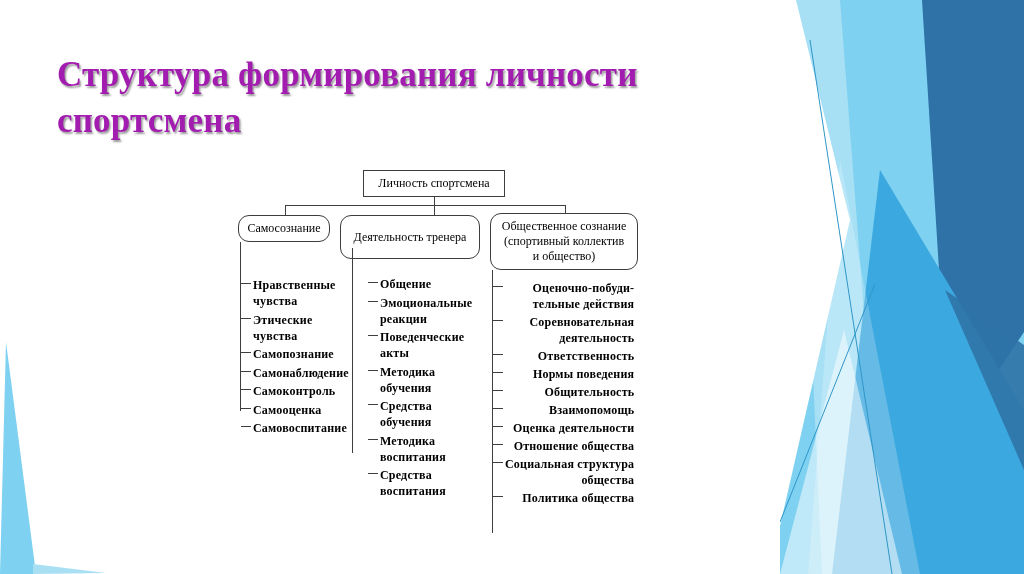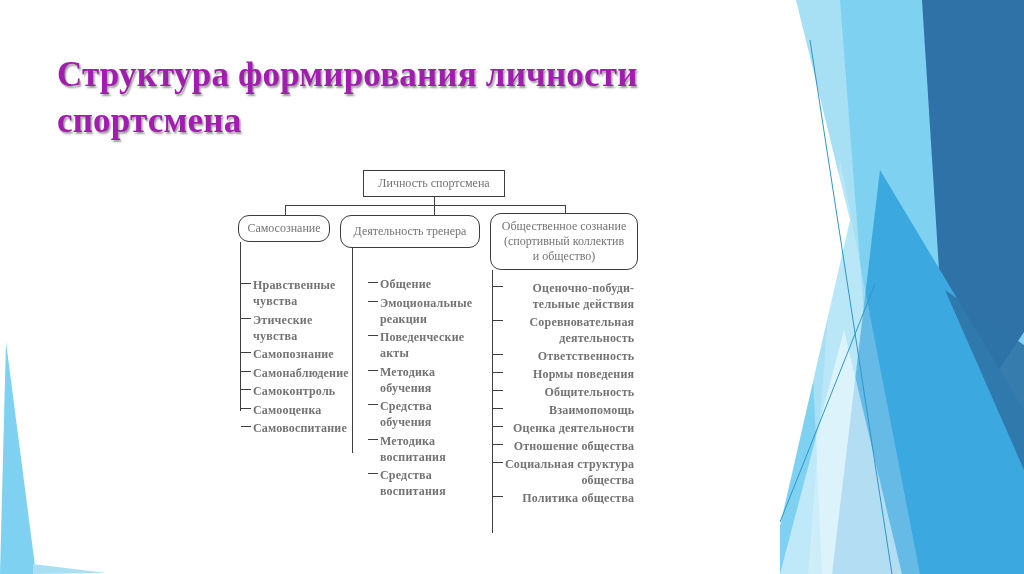--- a/index.html
+++ b/index.html
@@ -11,21 +11,21 @@
   .decor-right { position:absolute; top:0; right:0; width:244px; height:574px; }
   .decor-left  { position:absolute; left:0; bottom:0; width:110px; height:232px; }
 
   
   .title { position:absolute; left:57px; top:52px; width:720px;
            font-size:35px; font-weight:700; color:#a21caf; line-height:1.3;
            text-shadow:1.5px 1.5px 2px #9a9a9a; letter-spacing:0.2px; }
 
   
   .diagram { position:absolute; left:228px; top:165px; width:440px; height:400px;
-             font-size:12px; color:#737373; }
+             font-size:12px; color:#000000; }
   .dline { position:absolute; background:transparent; }
   .vline { border-left:1.5px solid #3f3f3f; width:0; }
   .hline { border-top:1.5px solid #3f3f3f; height:0; }
 
   .nbox { position:absolute; border:1.6px solid #3d3d3d; background:#fff;
           display:flex; align-items:center; justify-content:center;
           text-align:center; white-space:pre-line; line-height:1.25; padding:2px 3px;
           box-sizing:border-box; }
   .root-box { left:135px; top:5px; width:142px; height:27px; }
 
@@ -38,21 +38,21 @@
   .c1 .item, .c2 .item { margin-bottom:2.5px; }
   .item::before { content:""; position:absolute; left:-12px; top:6px; width:10px;
                   border-top:1.5px solid #3f3f3f; }
 
   .c1 { left:10px;  top:50px; width:100px; }
   .c1 .hbox  { width:92px;  height:27px; }
   .c1 .spine { left:2px;  top:27px; }
   .c1 .items { left:2px;  top:62px; }
 
   .c2 { left:112px; top:50px; width:125px; }
-  .c2 .hbox  { width:140px; height:33px; }
+  .c2 .hbox  { width:140px; height:44px; }
   .c2 .spine { left:12px; top:33px; }
   .c2 .items { left:12px; top:61px;padding-left:28px; }
 
   .c3 { left:262px; top:48px; width:158px; }
   .c3 .hbox  { width:148px; height:57px; }
   .c3 .spine { left:2px;  top:57px; }
   .c3 .items { left:2px;  top:67px;text-align:right; }
 
   
   .v-root  { left:205.5px; top:32px; height:8px; }

